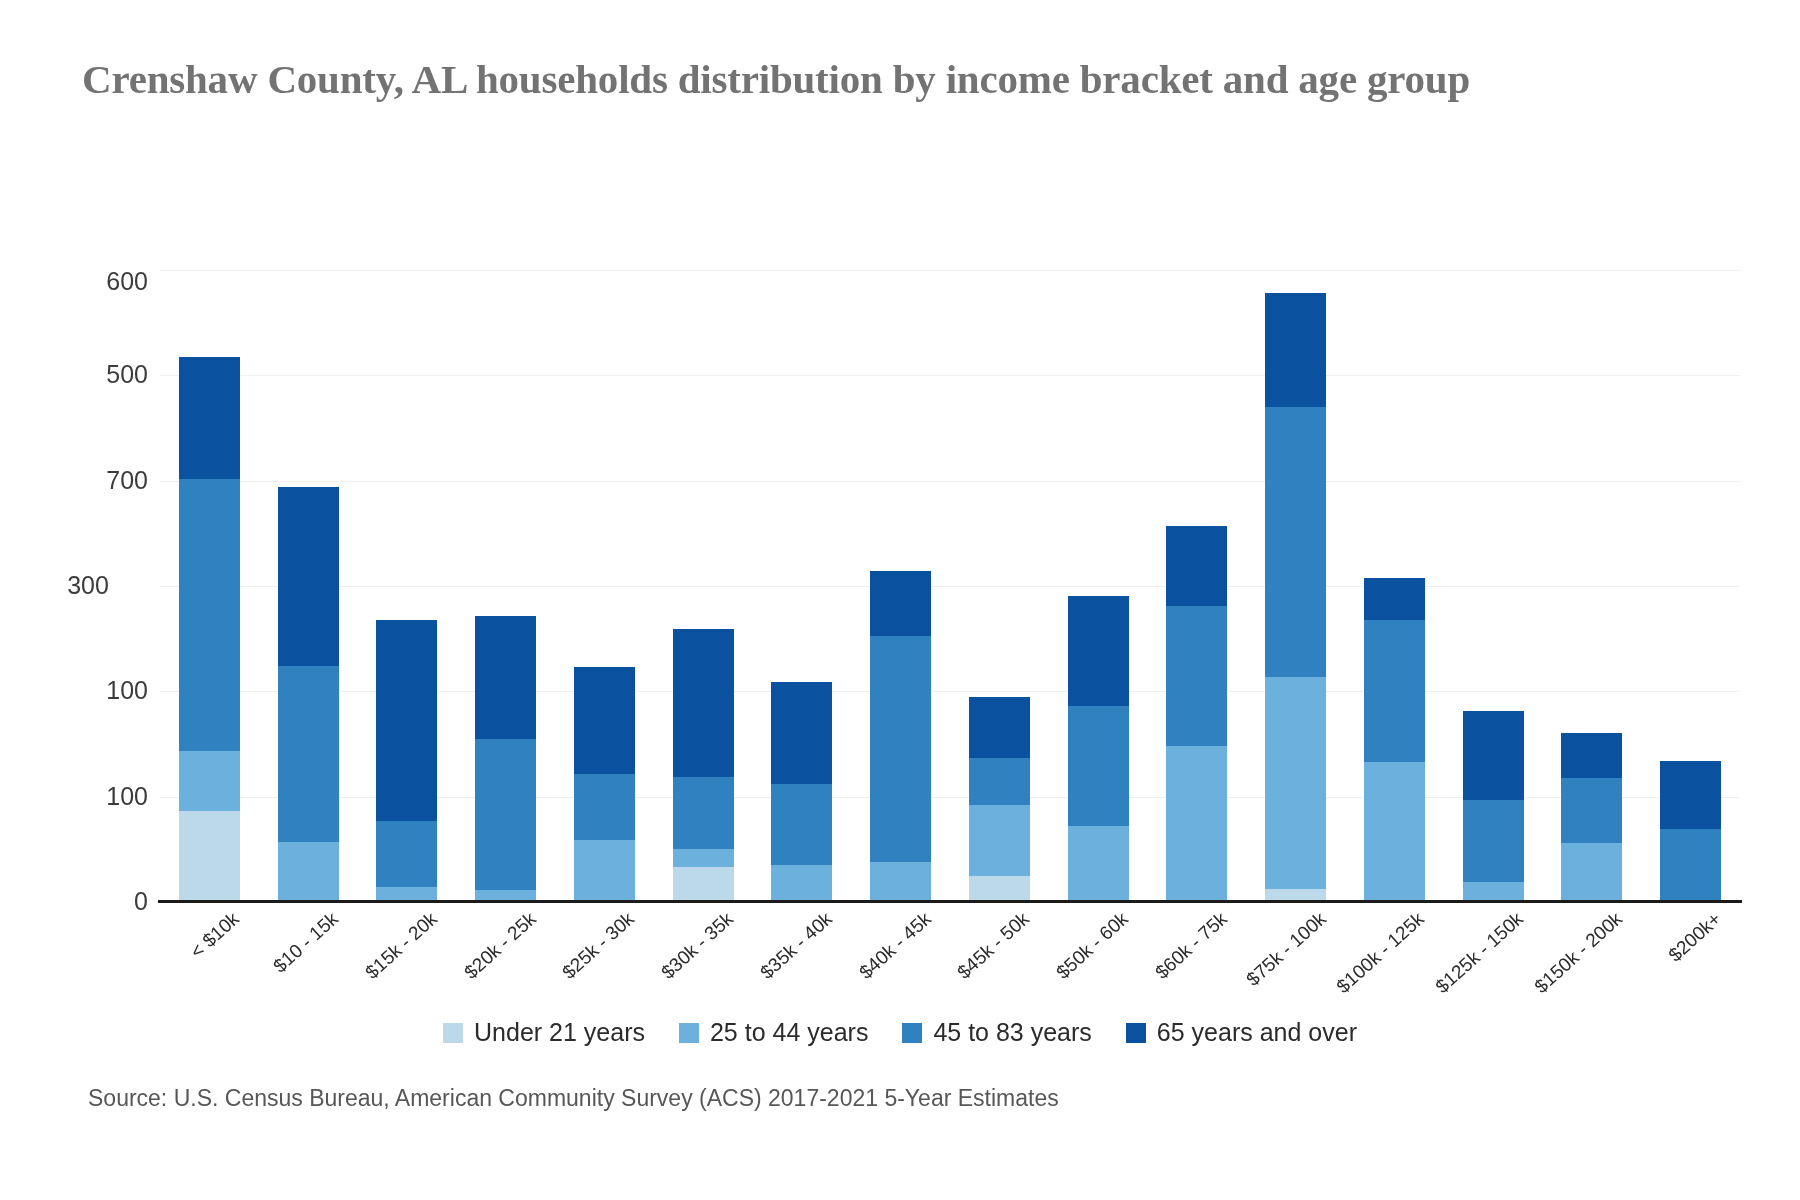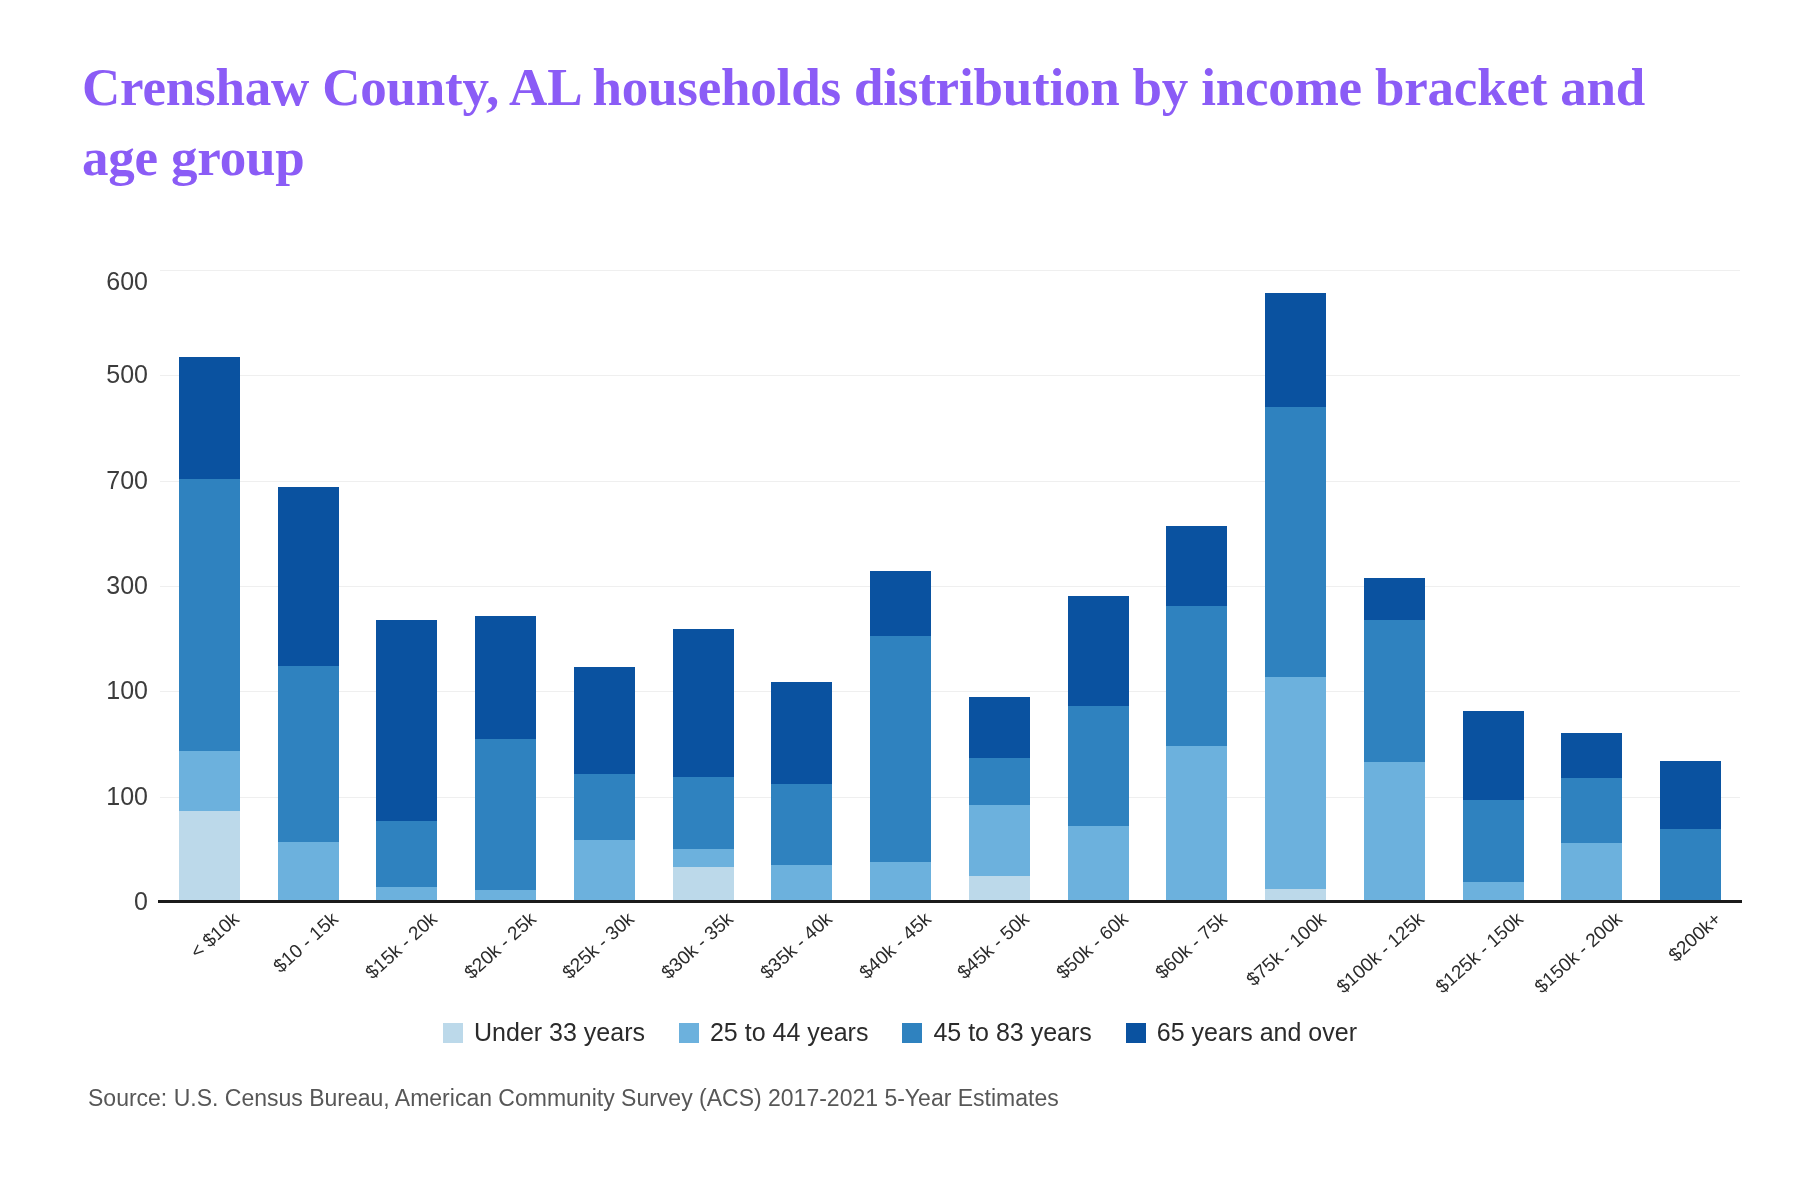--- a/index.html
+++ b/index.html
@@ -7,21 +7,21 @@
     width:1800px;height:1200px;background:#ffffff;
     font-family:"Liberation Sans", sans-serif;
     overflow:hidden;position:relative;
   }
   .page{position:absolute;left:0;top:0;width:1800px;height:1200px;}
 
   
   #chart-title{
     position:absolute;left:82px;top:52px;width:1640px;
     font-family:"Liberation Serif", serif;
-    font-weight:bold;font-size:53px;line-height:1.33;color:#8b5cf6;
+    font-weight:bold;font-size:41px;line-height:1.33;color:#737373;
     letter-spacing:-0.2px;
   }
   #chart-subtitle{
     position:absolute;left:82px;top:196px;width:1500px;
     font-family:"Liberation Serif", serif;
     font-size:30px;color:#8a8a8a;line-height:1.2;
   }
 
   
   #plot-area{
@@ -84,21 +84,21 @@
   <div id="chart-title">Crenshaw County, AL households distribution by income bracket and age group</div>
 
   <div id="plot-area">
       <div class="gridline" style="top: 632px; background: transparent;"></div>
       <div class="ytick" style="top: 632px;">0</div>
       <div class="gridline" style="top: 526.667px;"></div>
       <div class="ytick" style="top: 526.667px;">100</div>
       <div class="gridline" style="top: 421.333px;"></div>
       <div class="ytick" style="top: 421.333px;">100</div>
       <div class="gridline" style="top: 316px;"></div>
-      <div class="ytick" style="top: 316px;">300</div>
+      <div class="ytick" style="top: 316px; text-align: center;">300</div>
       <div class="gridline" style="top: 210.667px;"></div>
       <div class="ytick" style="top: 210.667px;">700</div>
       <div class="gridline" style="top: 105.333px;"></div>
       <div class="ytick" style="top: 105.333px;">500</div>
       <div class="gridline" style="top: 0px;"></div>
       <div class="ytick" style="top: 12px;">600</div>
       <div class="bar-group" title="&lt; $10k" style="left: 18.7625px; width: 61.225px; height: 632px;">
         <div class="seg s0" title="&lt; $10k – Under 25 years: 86" style="height: 90.5867px; bottom: 0px; background: rgb(188, 217, 234);"></div>
         <div class="seg s1" title="&lt; $10k – 25 to 44 years: 57" style="height: 60.04px; bottom: 90.5867px; background: rgb(108, 177, 221);"></div>
         <div class="seg s2" title="&lt; $10k – 45 to 64 years: 259" style="height: 272.813px; bottom: 150.627px; background: rgb(47, 130, 191);"></div>
@@ -180,21 +180,21 @@
       <div class="bar-group" title="$200k+" style="left: 1500.01px; width: 61.225px; height: 632px;">
         <div class="seg s2" title="$200k+ – 45 to 64 years: 69" style="height: 72.68px; bottom: 0px; background: rgb(47, 130, 191);"></div>
         <div class="seg s3" title="$200k+ – 65 years and over: 65" style="height: 68.4667px; bottom: 72.68px; background: rgb(10, 82, 160);"></div>
       </div>
     </div>
   <div id="x-axis-line"></div>
 
   <div id="legend">
       <div class="legend-item">
         <span class="legend-swatch" style="background: rgb(188, 217, 234);"></span>
-        <span class="legend-label">Under 33 years</span>
+        <span class="legend-label">Under 21 years</span>
       </div>
       <div class="legend-item">
         <span class="legend-swatch" style="background: rgb(108, 177, 221);"></span>
         <span class="legend-label">25 to 44 years</span>
       </div>
       <div class="legend-item">
         <span class="legend-swatch" style="background: rgb(47, 130, 191);"></span>
         <span class="legend-label">45 to 83 years</span>
       </div>
       <div class="legend-item">

